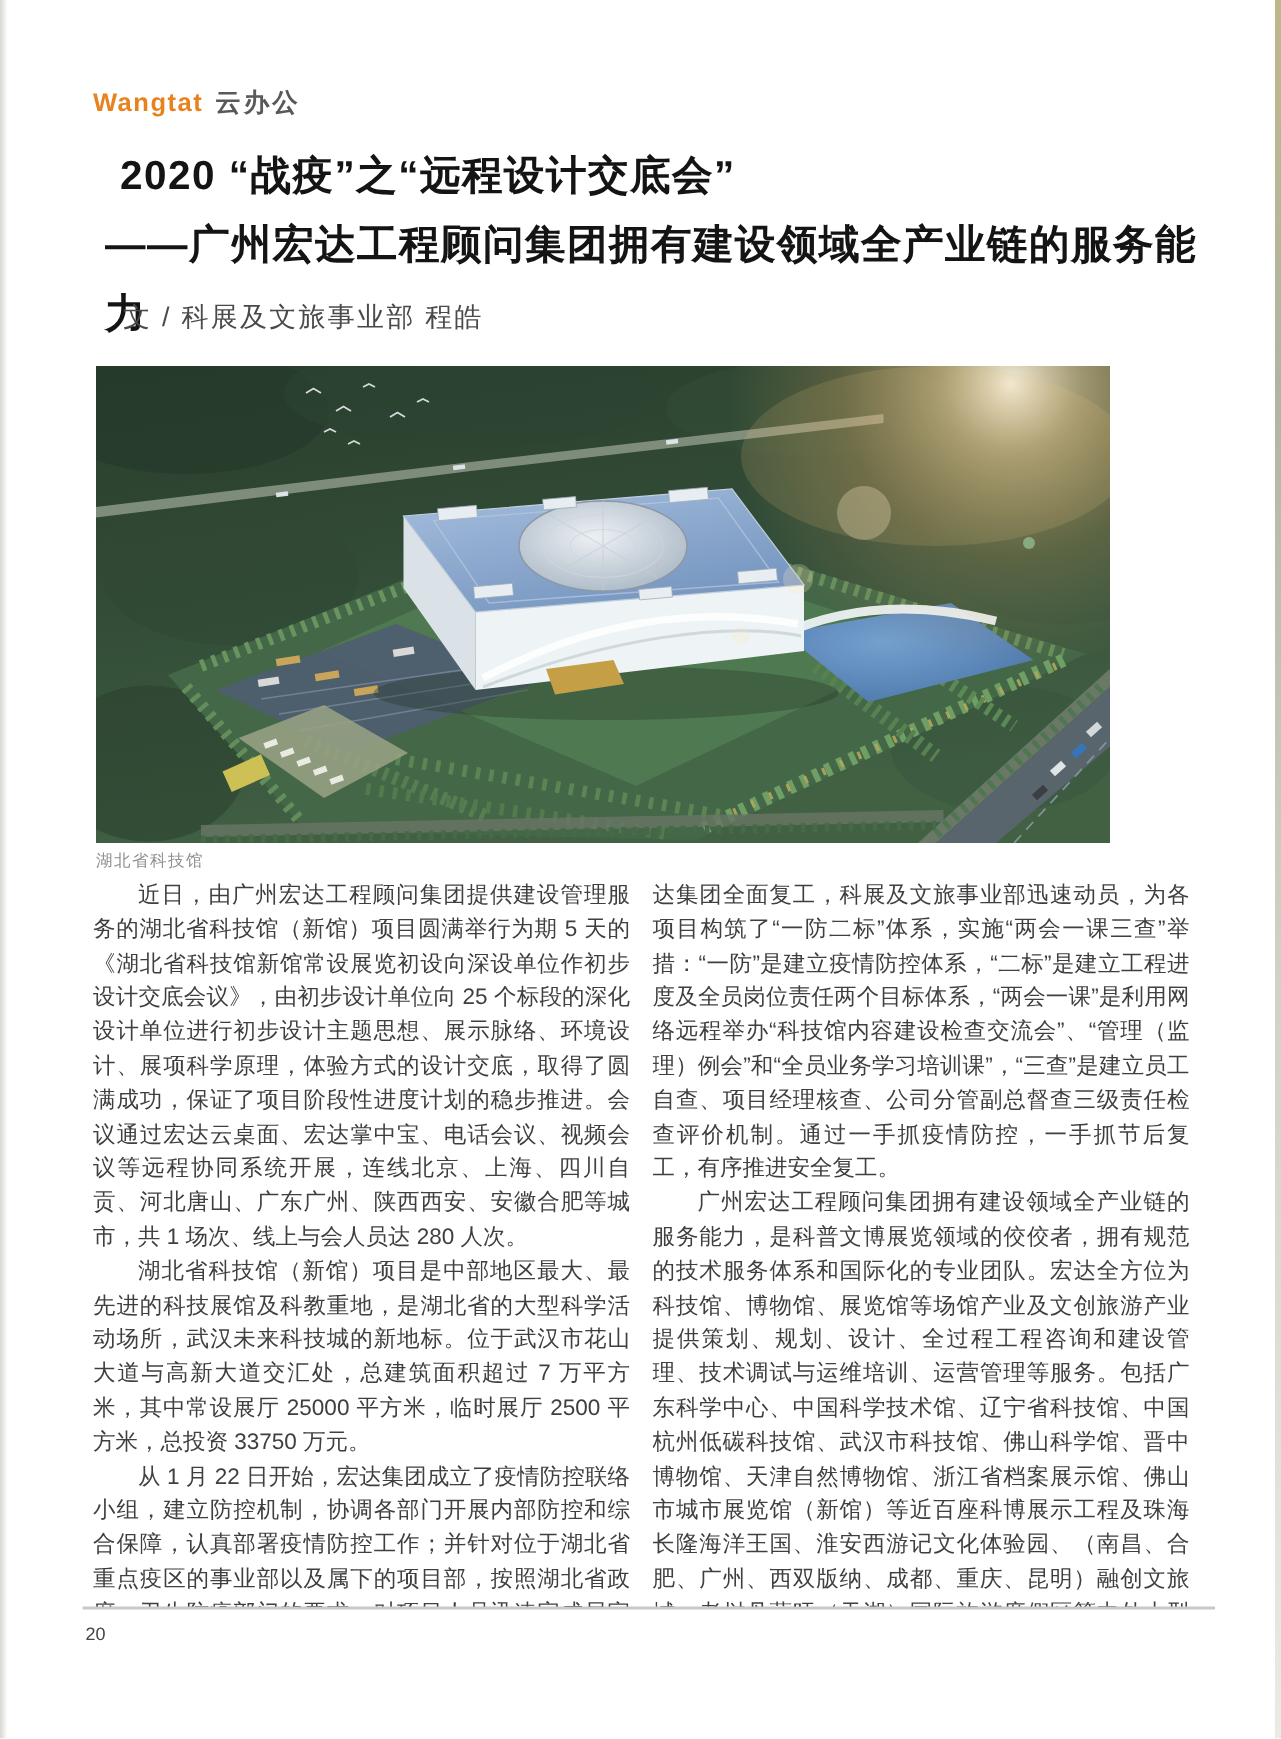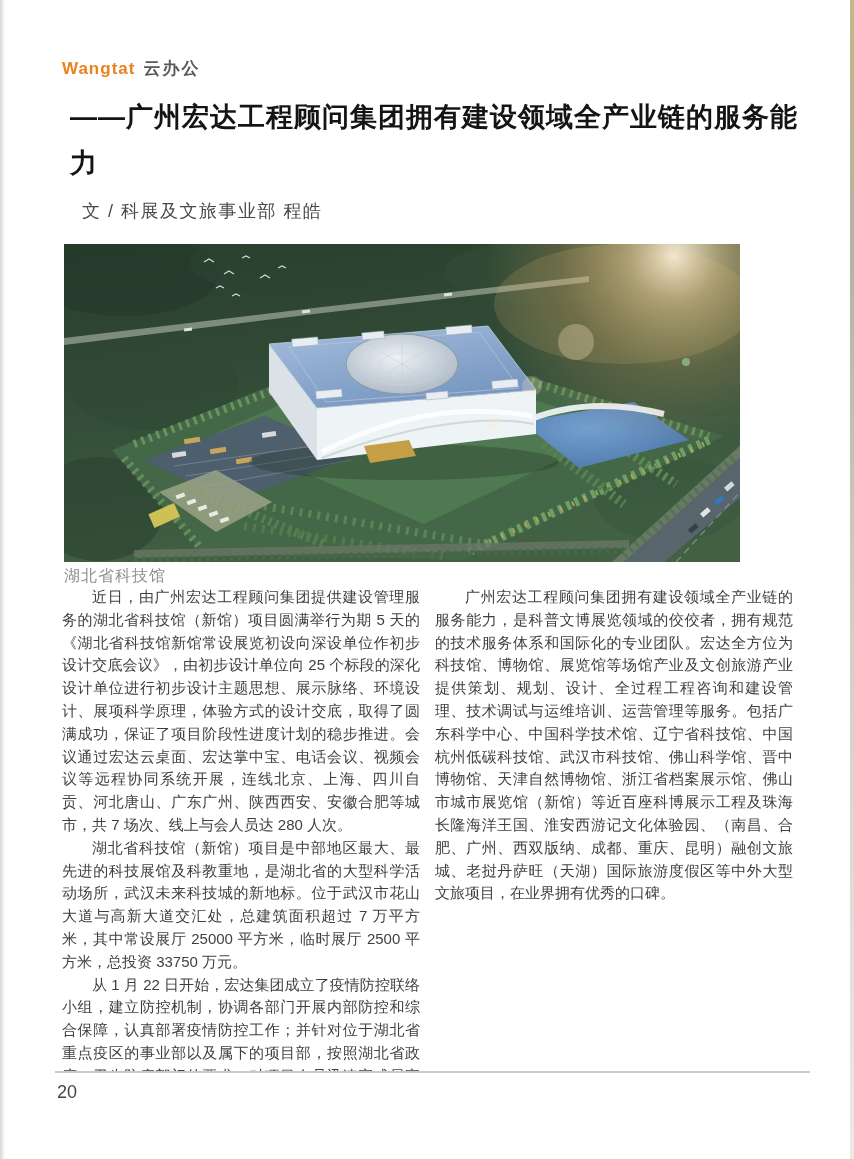--- a/index.html
+++ b/index.html
@@ -11,40 +11,41 @@
        background:linear-gradient(to bottom,#b3ab76 0%,#a2a892 22%,#c6c9bb 55%,#e7e7de 100%);opacity:.85;}
   .brand{position:absolute;left:62px;top:57px;font-size:17px;font-weight:bold;letter-spacing:1px;}
   .brand .en{color:#e8821e;}
   .brand .cn{color:#58595b;margin-left:8px;letter-spacing:2px;}
   .title{position:absolute;left:80px;top:94px;width:720px;color:#141414;
        font-weight:bold;font-size:27px;line-height:46px;letter-spacing:1px;}
   .title .l2{margin-left:-10px;}
   .byline{position:absolute;left:82px;top:199px;font-size:18px;color:#4a4a4a;letter-spacing:1.5px;}
   .photo{position:absolute;left:64px;top:244px;width:676px;height:318px;background:#2a4430;overflow:hidden;}
   .photo svg{display:block;width:676px;height:318px;}
-  .caption{position:absolute;left:64px;top:566px;font-size:16px;color:#8f8f8f;letter-spacing:1px;}
+  .caption{position:absolute;left:64px;top:566px;font-size:11px;color:#8f8f8f;letter-spacing:1px;}
   .columns{position:absolute;left:62px;top:586px;width:732px;display:flex;gap:15px;}
   .col{width:358px;height:486px;overflow:hidden;}
   .col p{margin:0;font-size:15px;line-height:22.8px;text-align:justify;
        word-break:break-all;color:#3f3f3f;}
   .col p.indent{text-indent:2em;}
   .rule{position:absolute;left:55px;top:1071px;width:755px;height:2px;background:#c9c9c9;}
-  .pagenum{position:absolute;left:57px;top:1082px;font-size:18px;color:#454545;}
+  .pagenum{position:absolute;left:57px;top:1082px;font-size:12px;color:#454545;}
 </style>
 </head>
 <body>
 
 <div class="edge-left"></div>
 <div class="edge-right"></div>
 
 <div class="brand">
   <span class="en">Wangtat</span><span class="cn">云办公</span>
 </div>
 
 <div class="title">
+  <div class="l1">2020 “战疫”之“远程设计交底会”</div>
   <div class="l2">——广州宏达工程顾问集团拥有建设领域全产业链的服务能力</div>
 </div>
 
 <div class="byline">文 /  科展及文旅事业部  程皓</div>
 
 <div class="photo">
   <svg viewBox="0 0 676 318" preserveAspectRatio="none">
     <defs>
       <linearGradient id="bgG" x1="0" y1="0" x2="0.3" y2="1">
         <stop offset="0" stop-color="#1f3424"></stop>
@@ -176,23 +177,24 @@
       <path d="M140,18 l5,-3 l5,3 M160,30 l5,-3 l5,3 M178,14 l4,-2 l4,2 M196,34 l5,-3 l5,3 M152,44 l4,-2 l4,2 M214,24 l4,-2 l4,2 M168,52 l4,-2 l4,2"></path>
     </g>
     <rect x="0" y="0" width="676" height="318" fill="#dfe8e0" opacity="0.05"></rect>
   </svg>
 </div>
 
 <div class="caption">湖北省科技馆</div>
 
 <div class="columns">
   <div class="col">
-    <p class="indent">近日，由广州宏达工程顾问集团提供建设管理服务的湖北省科技馆（新馆）项目圆满举行为期 5 天的《湖北省科技馆新馆常设展览初设向深设单位作初步设计交底会议》，由初步设计单位向 25 个标段的深化设计单位进行初步设计主题思想、展示脉络、环境设计、展项科学原理，体验方式的设计交底，取得了圆满成功，保证了项目阶段性进度计划的稳步推进。会议通过宏达云桌面、宏达掌中宝、电话会议、视频会议等远程协同系统开展，连线北京、上海、四川自贡、河北唐山、广东广州、陕西西安、安徽合肥等城市，共 7 场次、线上与会人员达 280 人次。</p>
+    <p class="indent">近日，由广州宏达工程顾问集团提供建设管理服务的湖北省科技馆（新馆）项目圆满举行为期 5 天的《湖北省科技馆新馆常设展览初设向深设单位作初步设计交底会议》，由初步设计单位向 25 个标段的深化设计单位进行初步设计主题思想、展示脉络、环境设计、展项科学原理，体验方式的设计交底，取得了圆满成功，保证了项目阶段性进度计划的稳步推进。会议通过宏达云桌面、宏达掌中宝、电话会议、视频会议等远程协同系统开展，连线北京、上海、四川自贡、河北唐山、广东广州、陕西西安、安徽合肥等城市，共 1 场次、线上与会人员达 280 人次。</p>
     <p class="indent">湖北省科技馆（新馆）项目是中部地区最大、最先进的科技展馆及科教重地，是湖北省的大型科学活动场所，武汉未来科技城的新地标。位于武汉市花山大道与高新大道交汇处，总建筑面积超过 7 万平方米，其中常设展厅 25000 平方米，临时展厅 2500 平方米，总投资 33750 万元。</p>
     <p class="indent">从 1 月 22 日开始，宏达集团成立了疫情防控联络小组，建立防控机制，协调各部门开展内部防控和综合保障，认真部署疫情防控工作；并针对位于湖北省重点疫区的事业部以及属下的项目部，按照湖北省政府、卫生防疫部门的要求，对项目人员迅速完成居家隔离布置，做好自我防护、健康监察及个人健康状况信息采集登记上报等事项。2 月 10 日，宏</p>
   </div>
   <div class="col">
+    <p>达集团全面复工，科展及文旅事业部迅速动员，为各项目构筑了“一防二标”体系，实施“两会一课三查”举措：“一防”是建立疫情防控体系，“二标”是建立工程进度及全员岗位责任两个目标体系，“两会一课”是利用网络远程举办“科技馆内容建设检查交流会”、“管理（监理）例会”和“全员业务学习培训课”，“三查”是建立员工自查、项目经理核查、公司分管副总督查三级责任检查评价机制。通过一手抓疫情防控，一手抓节后复工，有序推进安全复工。</p>
     <p class="indent"><span>广州宏达工程顾问集团拥有建设领域全产业链的服务能力，是科普文博展览领域的佼佼者，拥有规范的技术服务体系和国际化的专业团队。宏达全方位为科技馆、博物馆、展览馆等场馆产业及文创旅游产业提供策划、规划、设计、全过程工程咨询和建设管理、技术调试与运维培训、运营管理等服务。包括广东科学中心、中国科学技术馆、辽宁省科技馆、中国杭州低碳科技馆、武汉市科技馆、佛山科学馆、晋中博物馆、天津自然博物馆、浙江省档案展示馆、佛山市城市展览馆（新馆）等近百座科博展示工程及珠海长隆海洋王国、淮安西游记文化体验园、（南昌、合肥、广州、西双版纳、成都、重庆、昆明）融创文旅城、老挝丹萨旺（天湖）国际旅游度假区等中外大型文旅项目，在业界拥有优秀的口碑。</span></p>
   </div>
 </div>
 
 <div class="rule"></div>
 <div class="pagenum">20</div>
 
 </body></html>

